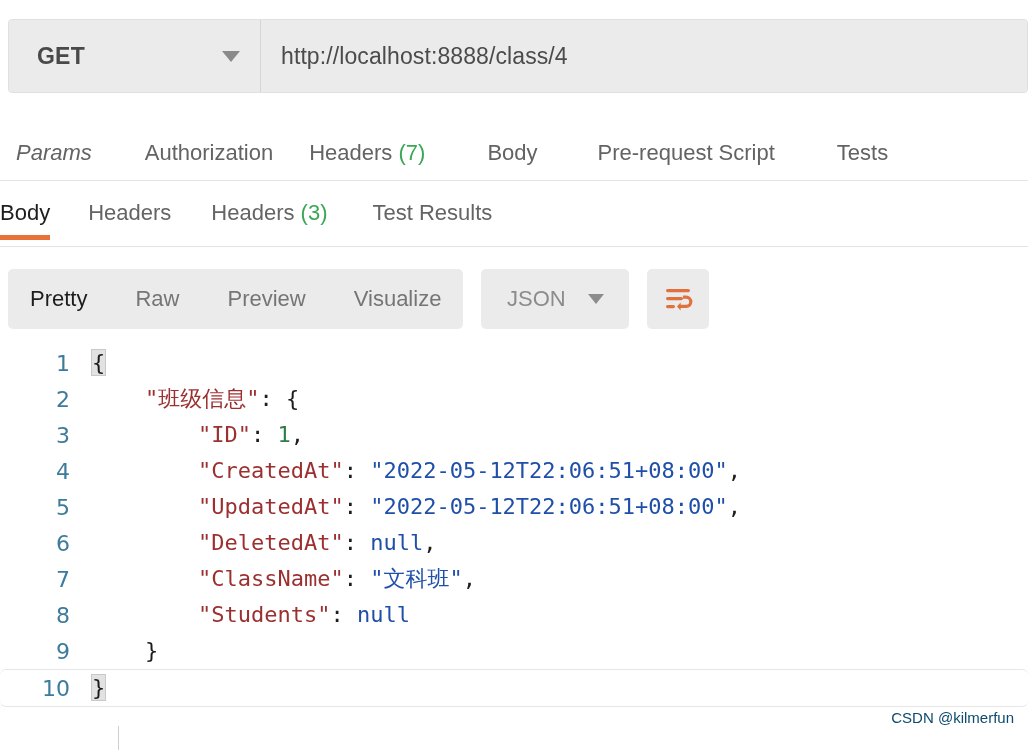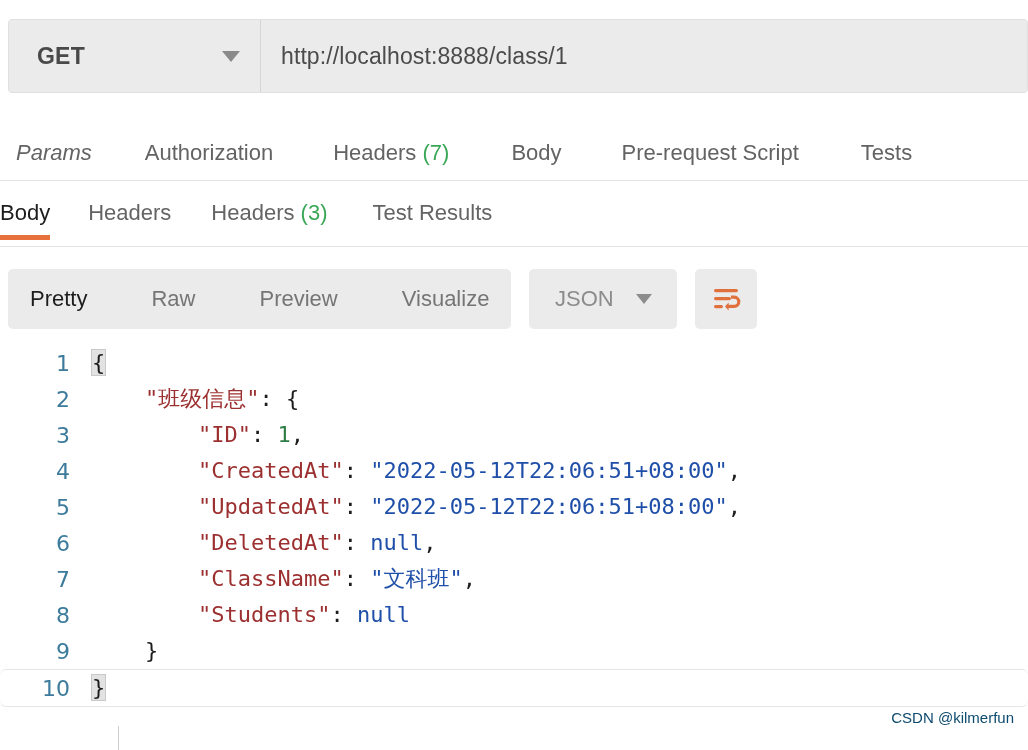--- a/index.html
+++ b/index.html
@@ -77,21 +77,21 @@
     box-sizing: border-box;
   }
   .req-tab {
     font-size: 22px;
     color: #636363;
     white-space: nowrap;
   }
   .req-tab .count { color: #3aa757; }
   .rt0 { margin-left: 16px; font-style: italic; }
   .rt1 { margin-left: 53px; }
-  .rt2 { margin-left: 60px; }
+  .rt2 { margin-left: 36px; }
   .rt3 { margin-left: 62px; }
   .rt4 { margin-left: 60px; }
   .rt5 { margin-left: 62px; }
 
   
   .response-tabs {
     position: absolute;
     left: 0;
     top: 192px;
     width: 1028px;
@@ -133,21 +133,21 @@
     gap: 18px;
   }
   .pill-group {
     background: #ebebeb;
     border-radius: 5px;
     height: 60px;
     display: flex;
     align-items: center;
     padding: 0 22px;
     box-sizing: border-box;
-    gap: 64px;
+    gap: 48px;
   }
   .pill {
     font-size: 22px;
     color: #757575;
     white-space: nowrap;
   }
   .pill.active { color: #1d1d1d; }
   .select-box {
     background: #ebebeb;
     border-radius: 5px;
@@ -253,21 +253,21 @@
   }
 </style>
 </head>
 <body>
 
 <div class="url-bar">
   <div class="method-select">
     <span class="method-label">GET</span>
     <span class="caret-down"></span>
   </div>
-  <div class="url-input" placeholder="Enter request URL">http://localhost:8888/class/1</div>
+  <div class="url-input" placeholder="Enter request URL">http://localhost:8888/class/4</div>
 </div>
 
 <div class="request-tabs">
   <div class="req-tab rt0">
     <span>Params</span>
   </div>
   <div class="req-tab rt1">
     <span>Authorization</span>
   </div>
   <div class="req-tab rt2">

